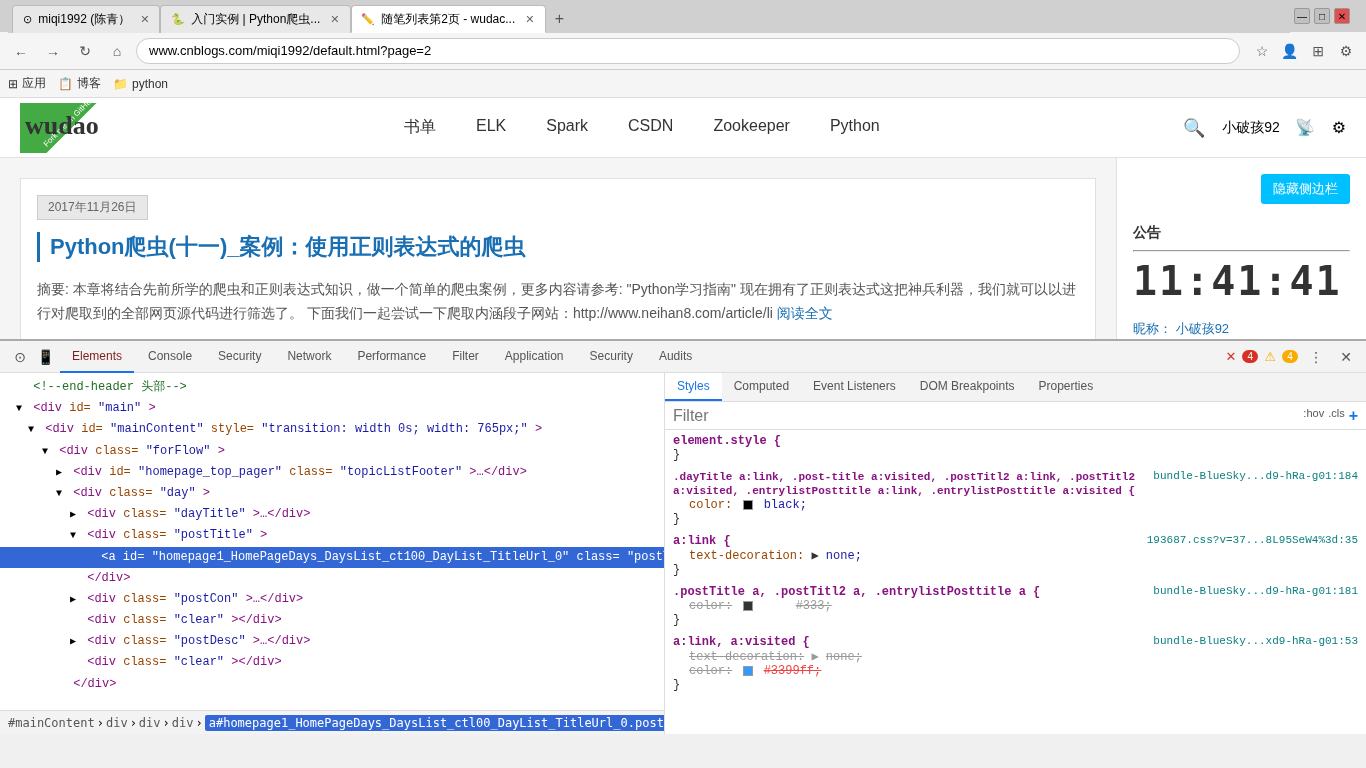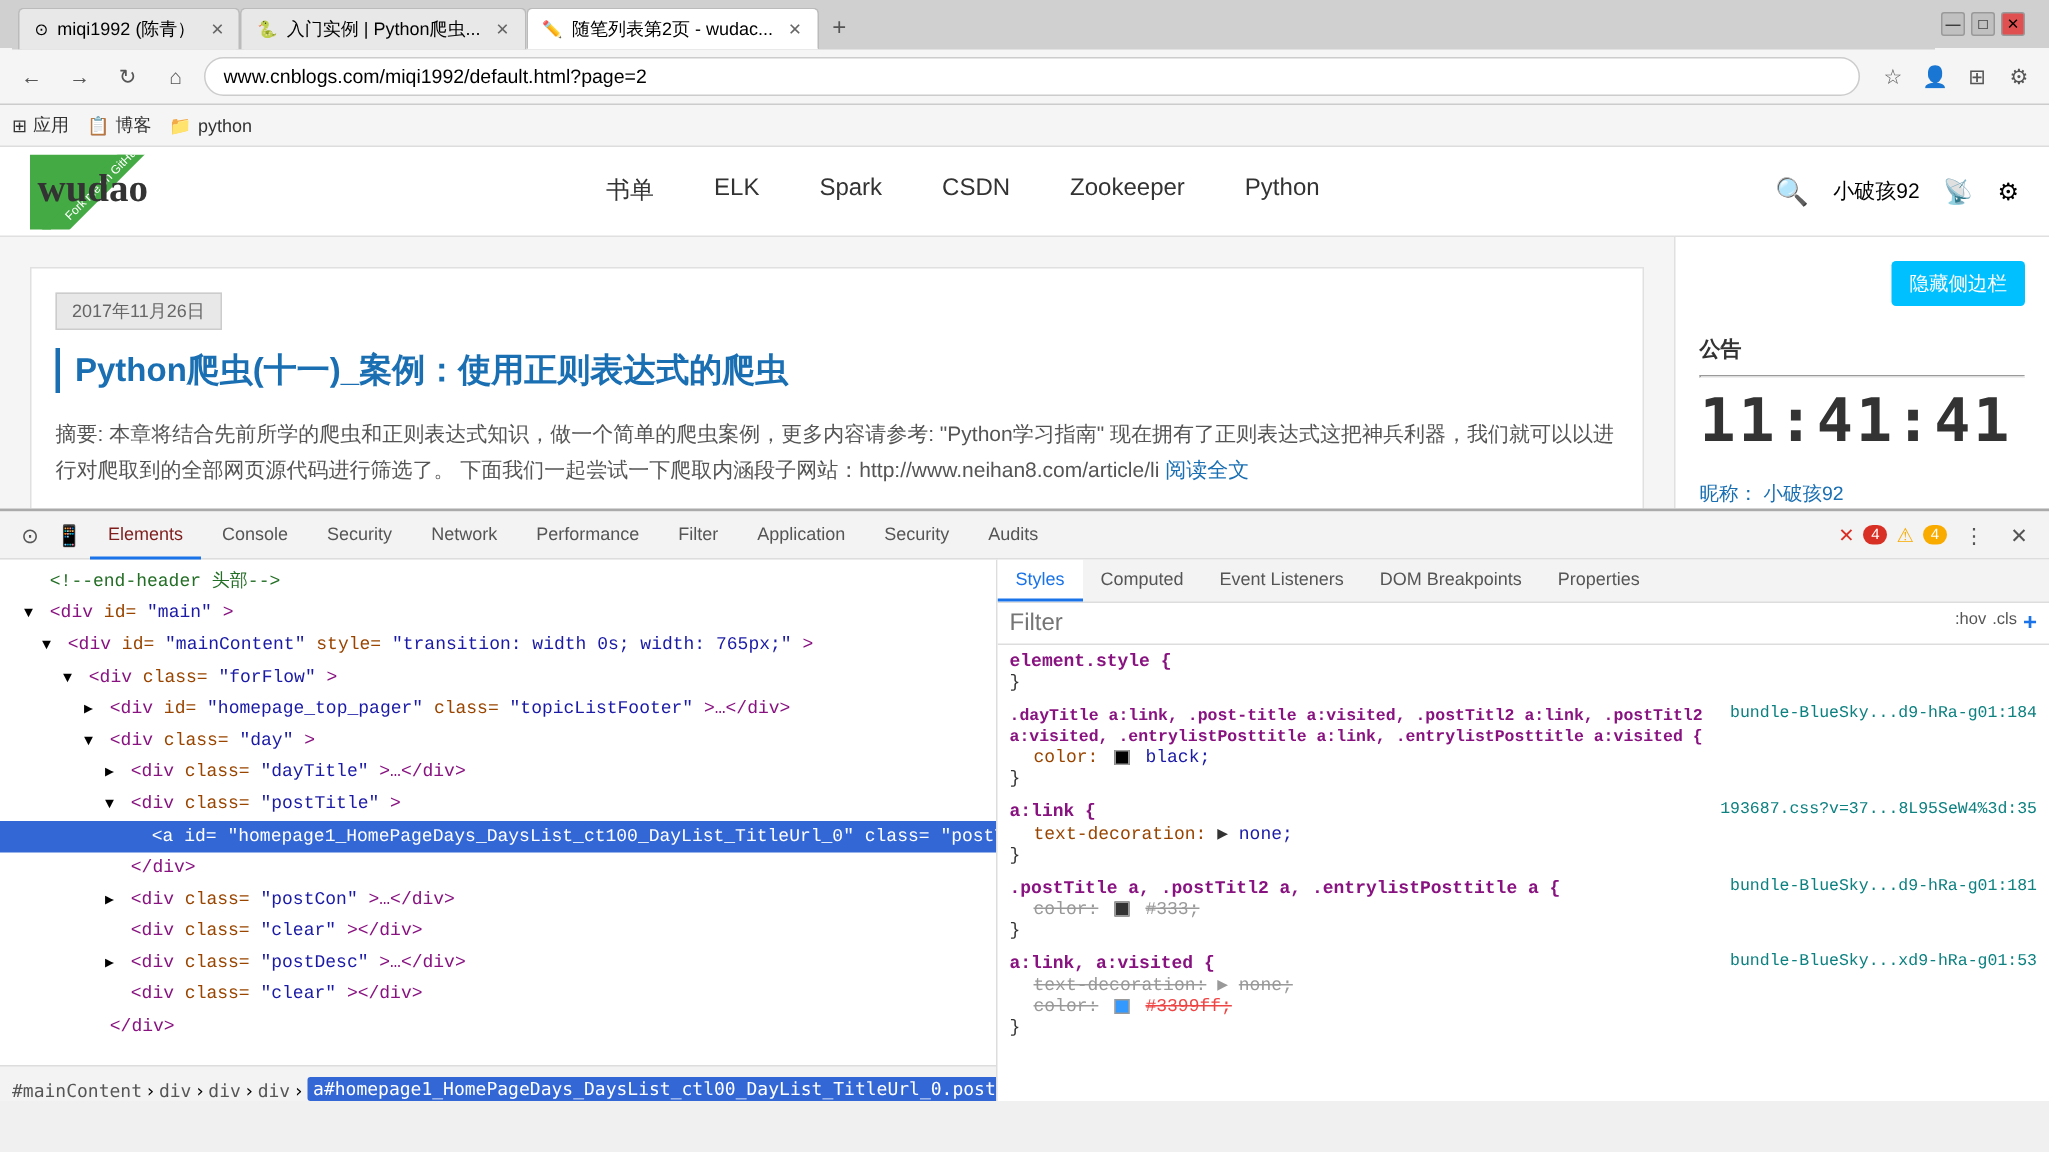--- a/index.html
+++ b/index.html
@@ -74,21 +74,21 @@
     .html-tag { color: #881280; }
     .html-attr { color: #994500; }
     .html-value { color: #1a1aa6; }
     .html-comment { color: #236e25; }
     .triangle { display: inline-block; width: 10px; cursor: pointer; font-size: 10px; }
     .triangle.open::before { content: '▼'; }
     .triangle.closed::before { content: '▶'; }
     .triangle.empty::before { content: ' '; }
 
     
-    .dom-breadcrumb { height: 24px; background: #f3f3f3; border-top: 1px solid #ddd; display: flex; align-items: flex-end; padding: 0 8px; font-family: monospace; font-size: 12px; gap: 2px; overflow: hidden; white-space: nowrap; }
+    .dom-breadcrumb { height: 24px; background: #f3f3f3; border-top: 1px solid #ddd; display: flex; align-items: center; padding: 0 8px; font-family: monospace; font-size: 12px; gap: 2px; overflow: hidden; white-space: nowrap; }
     .breadcrumb-item { color: #555; cursor: pointer; }
     .breadcrumb-selected { background: #3367d6; color: #fff; padding: 1px 4px; border-radius: 2px; }
 
     
     .styles-tabs { display: flex; border-bottom: 1px solid #ddd; background: #f3f3f3; }
     .styles-tab { padding: 0 12px; height: 28px; display: flex; align-items: center; font-size: 12px; cursor: pointer; color: #555; border-bottom: 2px solid transparent; }
     .styles-tab.active { color: #1a73e8; border-bottom: 2px solid #1a73e8; background: #fff; }
 
     .styles-filter { height: 28px; display: flex; align-items: center; padding: 0 8px; border-bottom: 1px solid #ddd; gap: 4px; }
     .styles-filter input { flex: 1; border: none; outline: none; font-size: 16px; background: transparent; }
@@ -445,21 +445,21 @@
           </div>
 
           <div class="style-rule">
             <div>
               <span class="style-selector">.postTitle a, .postTitl2 a, .entrylistPosttitle a {</span>
               <span class="style-source">bundle-BlueSky...d9-hRa-g01:181</span>
             </div>
             <div style="padding-left:16px;">
               <span class="style-property" style="padding-left:0; text-decoration:line-through; color:#999;">color:</span>
               <span style="display:inline-block; width:10px; height:10px; background:#333; margin: 0 3px 0 4px; vertical-align:middle; border: 1px solid #999;"></span>
-              <span class="style-value strikethrough" style="text-decoration:line-through; color:#999;">#333;</span>
+              <span class="style-value strikethrough" style="text-decoration:line-through; color:#999;margin-left:32px;">#333;</span>
             </div>
             <div>
               <span class="style-brace">}</span>
             </div>
           </div>
 
           <div class="style-rule">
             <div>
               <span class="style-selector">a:link, a:visited {</span>
               <span class="style-source">bundle-BlueSky...xd9-hRa-g01:53</span>

